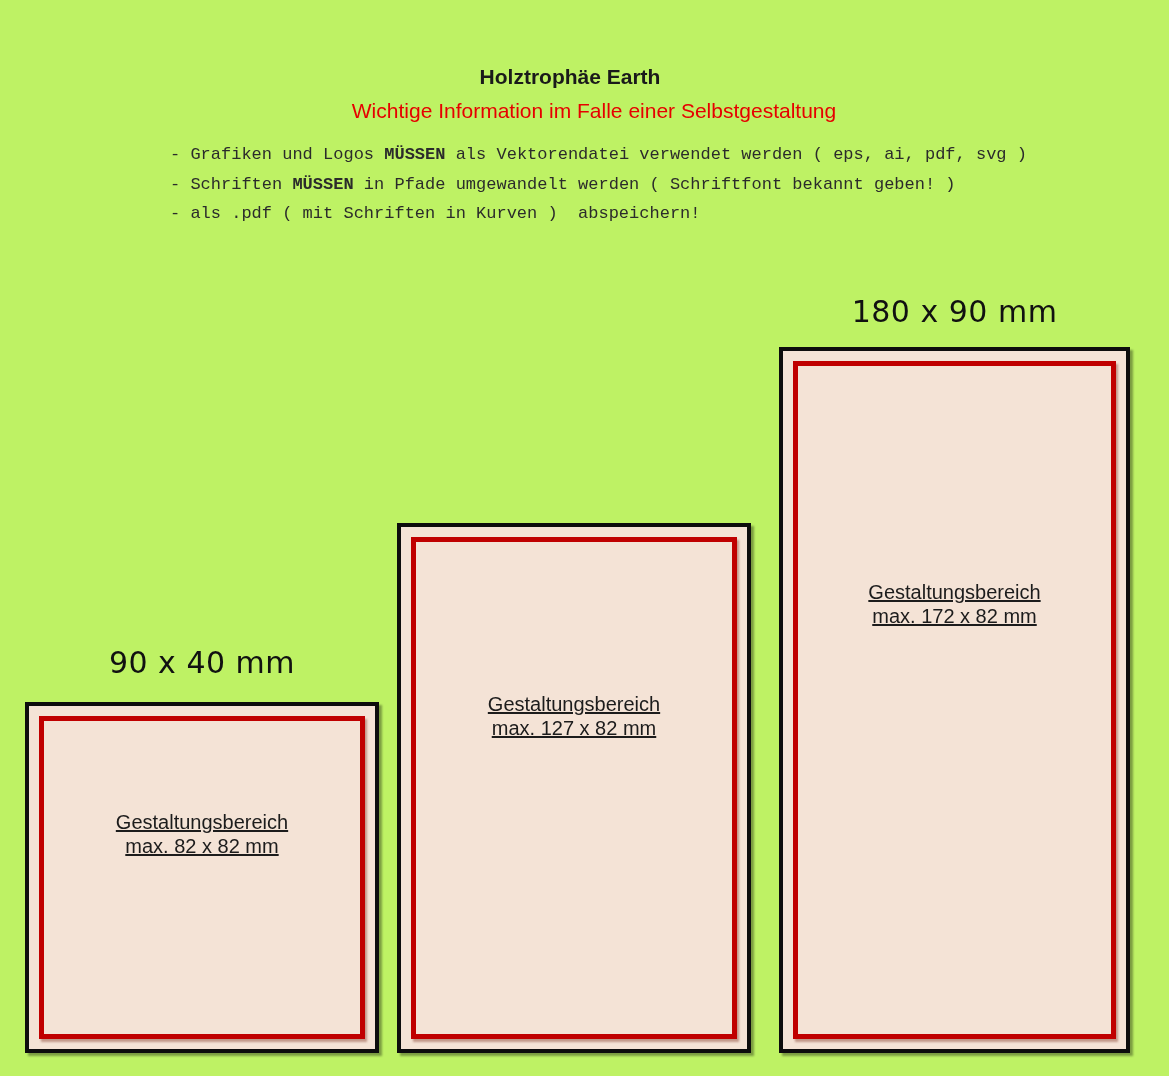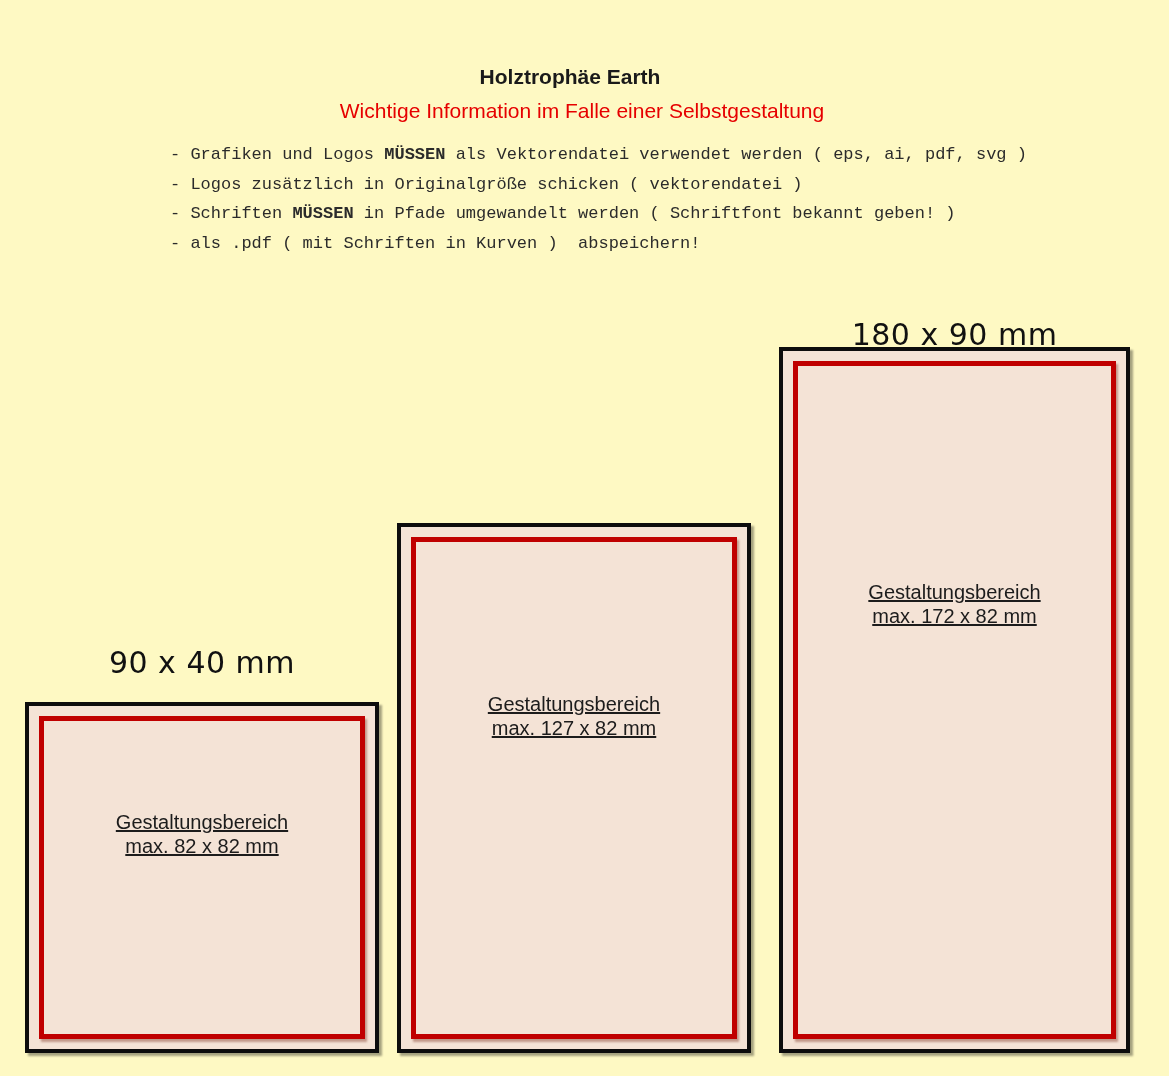--- a/index.html
+++ b/index.html
@@ -3,21 +3,21 @@
 <meta charset="utf-8">
 <style>
   * { margin: 0; padding: 0; box-sizing: border-box; }
   html, body { background: #ffffff; }
   body { font-family: "Liberation Sans", sans-serif; }
 
   .page {
     position: relative;
     width: 1169px;
     height: 1076px;
-    background: #fef9c3;
+    background: #bef264;
     overflow: hidden;
   }
 
   
   .header {
     position: absolute;
     left: 0; top: 0;
     width: 1140px;
   }
   .title {
@@ -25,21 +25,21 @@
     left: 0; top: 63px;
     width: 100%;
     text-align: center;
     font-size: 21px;
     font-weight: bold;
     color: #1a1a1a;
     line-height: 27px;
   }
   .subtitle {
     position: absolute;
-    left: 0; top: 97px;
+    left: 12px; top: 97px;
     width: 100%;
     text-align: center;
     font-size: 21px;
     color: #e60000;
     line-height: 27px;
     padding-left: 24px;
   }
   .notes {
     position: absolute;
     left: 170px; top: 140px;
@@ -57,21 +57,21 @@
     position: absolute;
     text-align: center;
     font-family: "DejaVu Sans", sans-serif;
     font-size: 30px;
     line-height: 36px;
     color: #111111;
     letter-spacing: 0.5px;
   }
   .label-90  { left: 25px;  top: 645px; width: 354px; }
   .label-135 { left: 397px; top: 472px; width: 354px; }
-  .label-180 { left: 779px; top: 294px; width: 351px; margin-top: 23px; }
+  .label-180 { left: 779px; top: 294px; width: 351px; }
 
   .tpl-box {
     position: absolute;
     background: #f4e3d6;
     border: 4px solid #0d0d0d;
     box-shadow: 3px 3px 2px rgba(0,0,0,0.35);
   }
   .box-90  { left: 25px;  top: 702px; width: 354px; height: 351px; }
   .box-135 { left: 397px; top: 523px; width: 354px; height: 530px; }
   .box-180 { left: 779px; top: 347px; width: 351px; height: 706px; }
@@ -101,21 +101,20 @@
 <body>
 
 <div class="page">
 
   <div class="header">
     <div class="title">Holztrophäe Earth</div>
     <div class="subtitle">Wichtige Information im Falle einer Selbstgestaltung</div>
 
     <div class="notes">
       <div class="note"><span>- Grafiken und Logos </span><b>MÜSSEN</b><span> als Vektorendatei verwendet werden ( eps, ai, pdf, svg )</span></div>
-      <div class="note"><span>- Logos zusätzlich in Originalgröße schicken ( vektorendatei )</span><b></b><span></span></div>
       <div class="note"><span>- Schriften </span><b>MÜSSEN</b><span> in Pfade umgewandelt werden ( Schriftfont bekannt geben! )</span></div>
       <div class="note"><span>- als .pdf ( mit Schriften in Kurven )  abspeichern!</span><b></b><span></span></div>
     </div>
   </div>
 
   <div class="size-label label-90">90 x 40 mm</div>
   <div class="tpl-box box-90">
     <div class="safe-area"></div>
     <div class="design-text">
       <div class="dt-title">Gestaltungsbereich</div>

